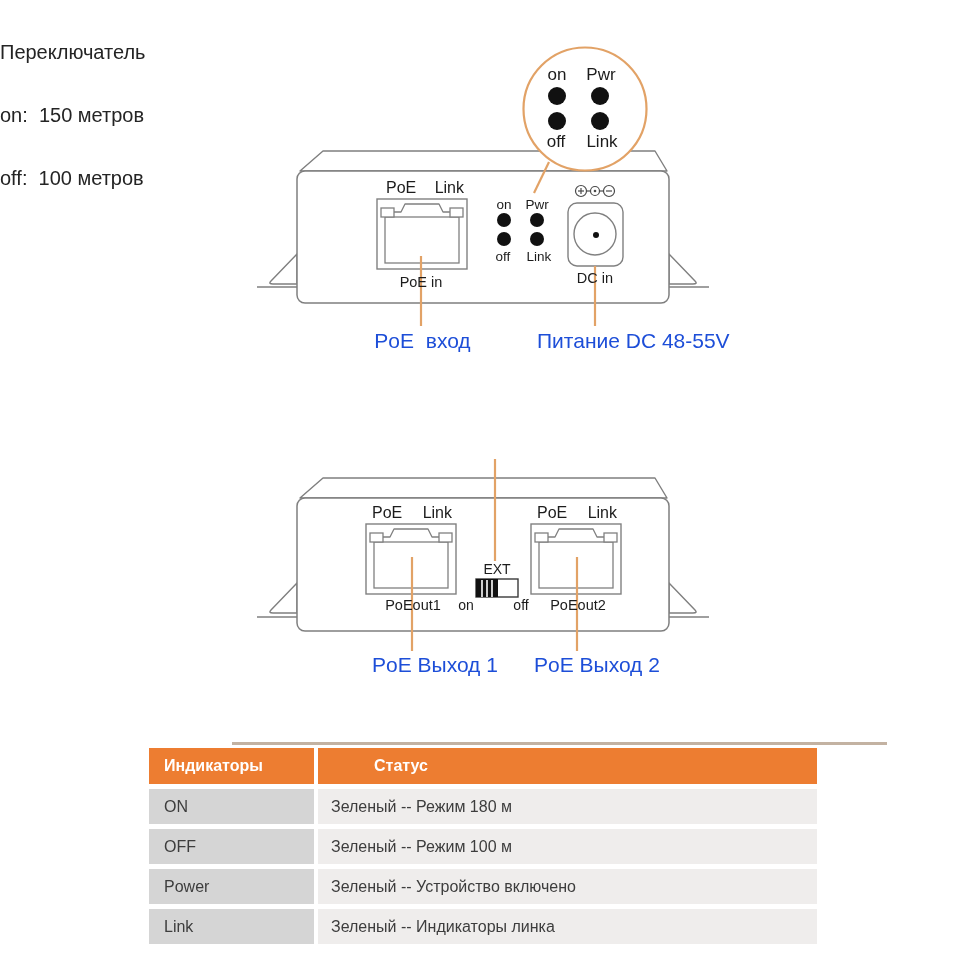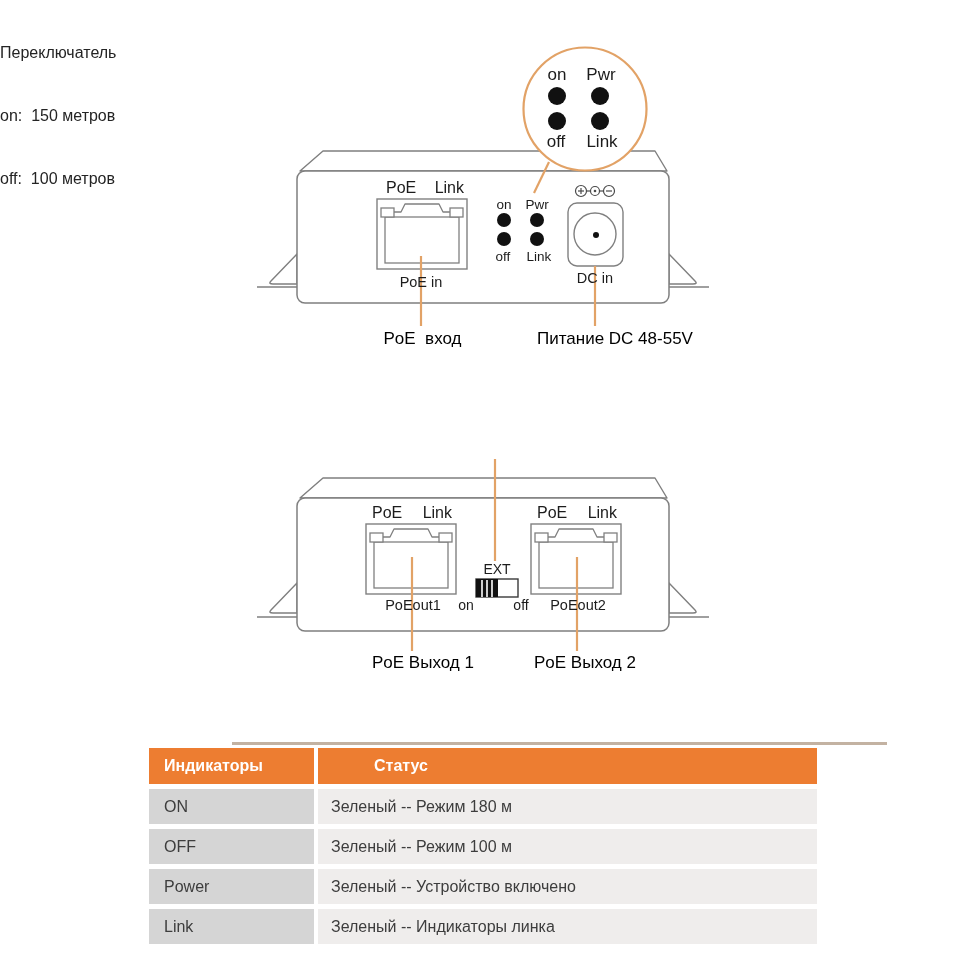--- a/index.html
+++ b/index.html
@@ -10,24 +10,24 @@
   svg{position:absolute;left:0;top:0;}
   svg text{font-family:"Liberation Sans",sans-serif;fill:#1c1c1c;}
   .t-callout{font-size:17px;}
   .t-portlbl{font-size:16px;}
   .t-led{font-size:13.5px;}
   .t-cap{font-size:14.5px;}
   .t-ext{font-size:14px;}
   .mid{text-anchor:middle;}
   .endt{text-anchor:end;}
 
-  .lbl{position:absolute;color:#000000;font-size:17px;white-space:pre;}
+  .lbl{position:absolute;color:#1d4ed8;font-size:21px;white-space:pre;}
   #lbl-poe-in{left:350px;top:329px;width:145px;text-align:center;}
   #lbl-power{left:537px;top:329px;}
-  #note{left:423px;top:394px;font-size:16px;line-height:21px;color:#242424;white-space:pre;}
+  #note{left:423px;top:394px;font-size:20px;line-height:21px;color:#242424;white-space:pre;}
   #lbl-out1{left:372px;top:653px;text-align:right;}
   #lbl-out2{left:534px;top:653px;text-align:right;}
 
   #table-strip{position:absolute;left:232px;top:742px;width:655px;height:3px;background:#C3B2A2;}
   #ind-table{position:absolute;left:149px;top:748px;width:668px;}
   .trow,.thead{display:flex;margin-bottom:5px;}
   .cell{box-sizing:border-box;}
   .col1{width:165px;margin-right:4px;padding-left:15px;}
   .col2{flex:1;padding-left:13px;}
   .thead .cell{background:#ED7D31;color:#ffffff;font-weight:bold;font-size:16px;height:36px;line-height:36px;}

